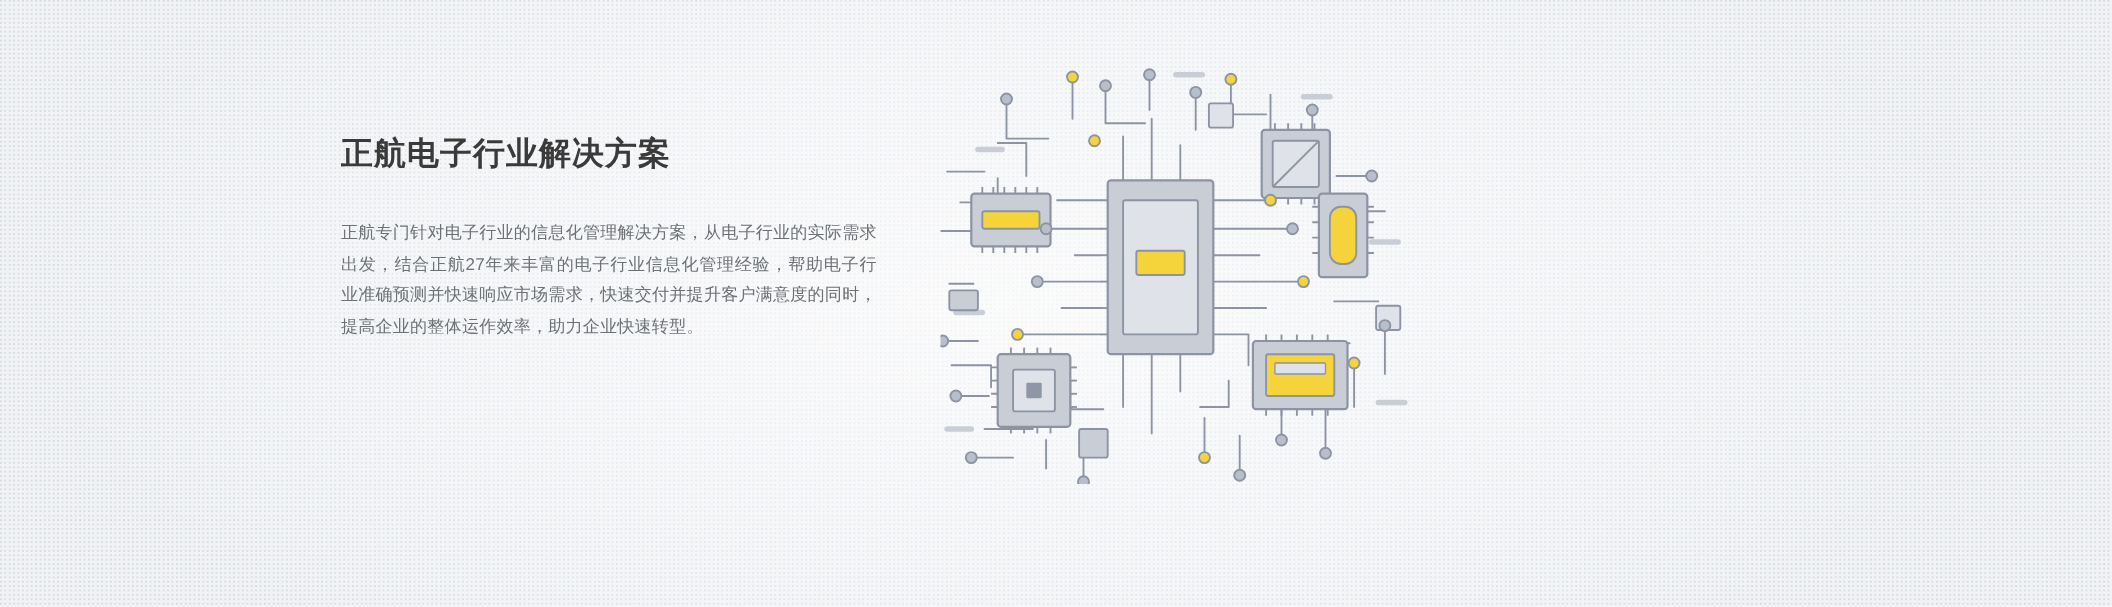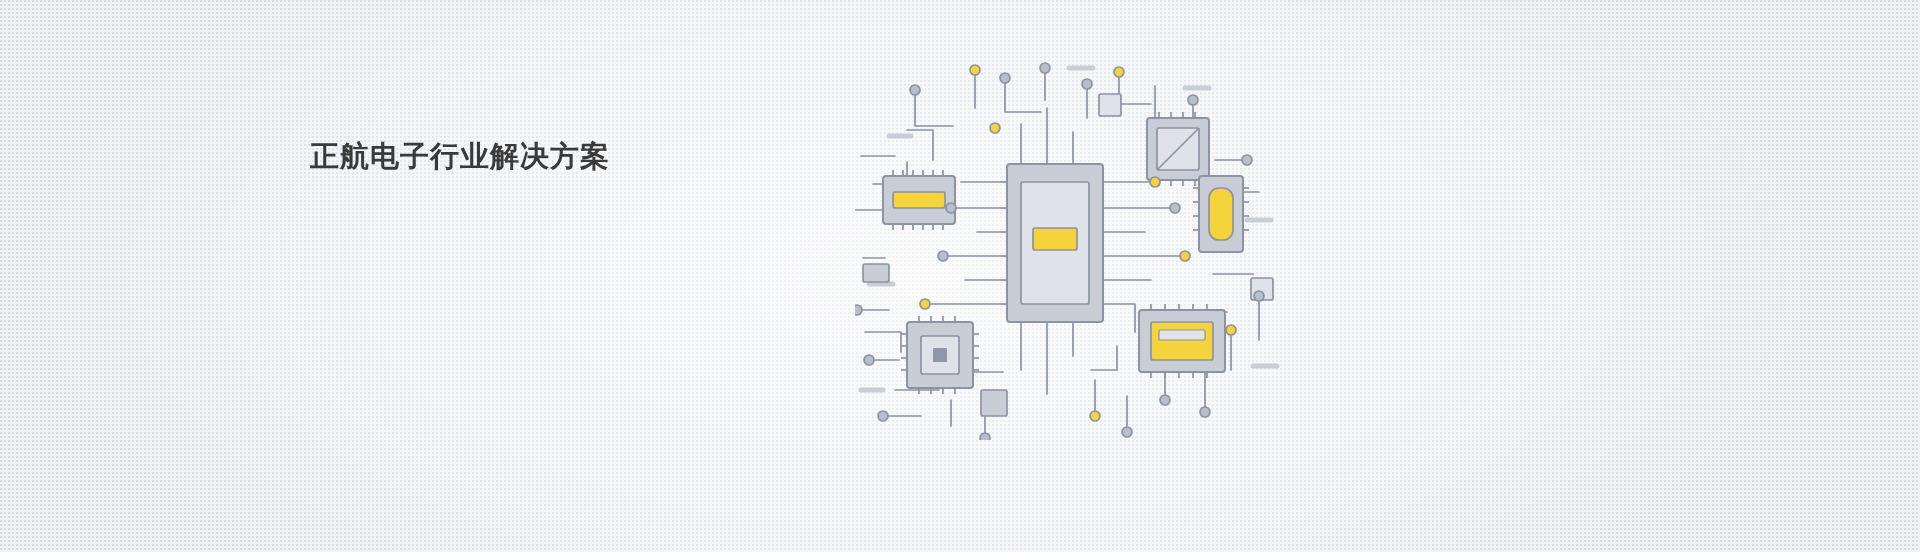--- a/index.html
+++ b/index.html
@@ -43,21 +43,21 @@
     position: absolute;
     left: 0; top: 0;
     width: 1920px;
     height: 552px;
   }
 
   
   #text-block {
     position: absolute;
     left: 310px;
-    top: 136px;
+    top: 120px;
     width: 500px;
   }
   #page-title {
     font-size: 29px;
     font-weight: bold;
     color: #3a3a3a;
     letter-spacing: 1px;
     line-height: 40px;
     margin: 0 0 38px 0;
     white-space: nowrap;
@@ -87,20 +87,21 @@
 </head>
 <body>
 
 <div id="banner"></div>
 <div id="wash"></div>
 
 <div id="content">
 
   <div id="text-block">
     <h1 id="page-title">正航电子行业解决方案</h1>
+    <p id="page-desc">正航专门针对电子行业的信息化管理解决方案，从电子行业的实际需求出发，结合正航27年来丰富的电子行业信息化管理经验，帮助电子行业准确预测并快速响应市场需求，快速交付并提升客户满意度的同时，提高企业的整体运作效率，助力企业快速转型。</p>
   </div>
 
   <div id="illustration">
     <svg width="430" height="380" viewBox="0 0 430 380" xmlns="http://www.w3.org/2000/svg">
       <g fill="none" stroke="#8c93a3" stroke-width="1.7" stroke-linecap="round" stroke-linejoin="round">
 
         <path d="M6 96 L40 96"></path>
         <path d="M0 150 L30 150"></path>
         <path d="M8 198 L30 198"></path>
         <path d="M2 250 L34 250"></path>

